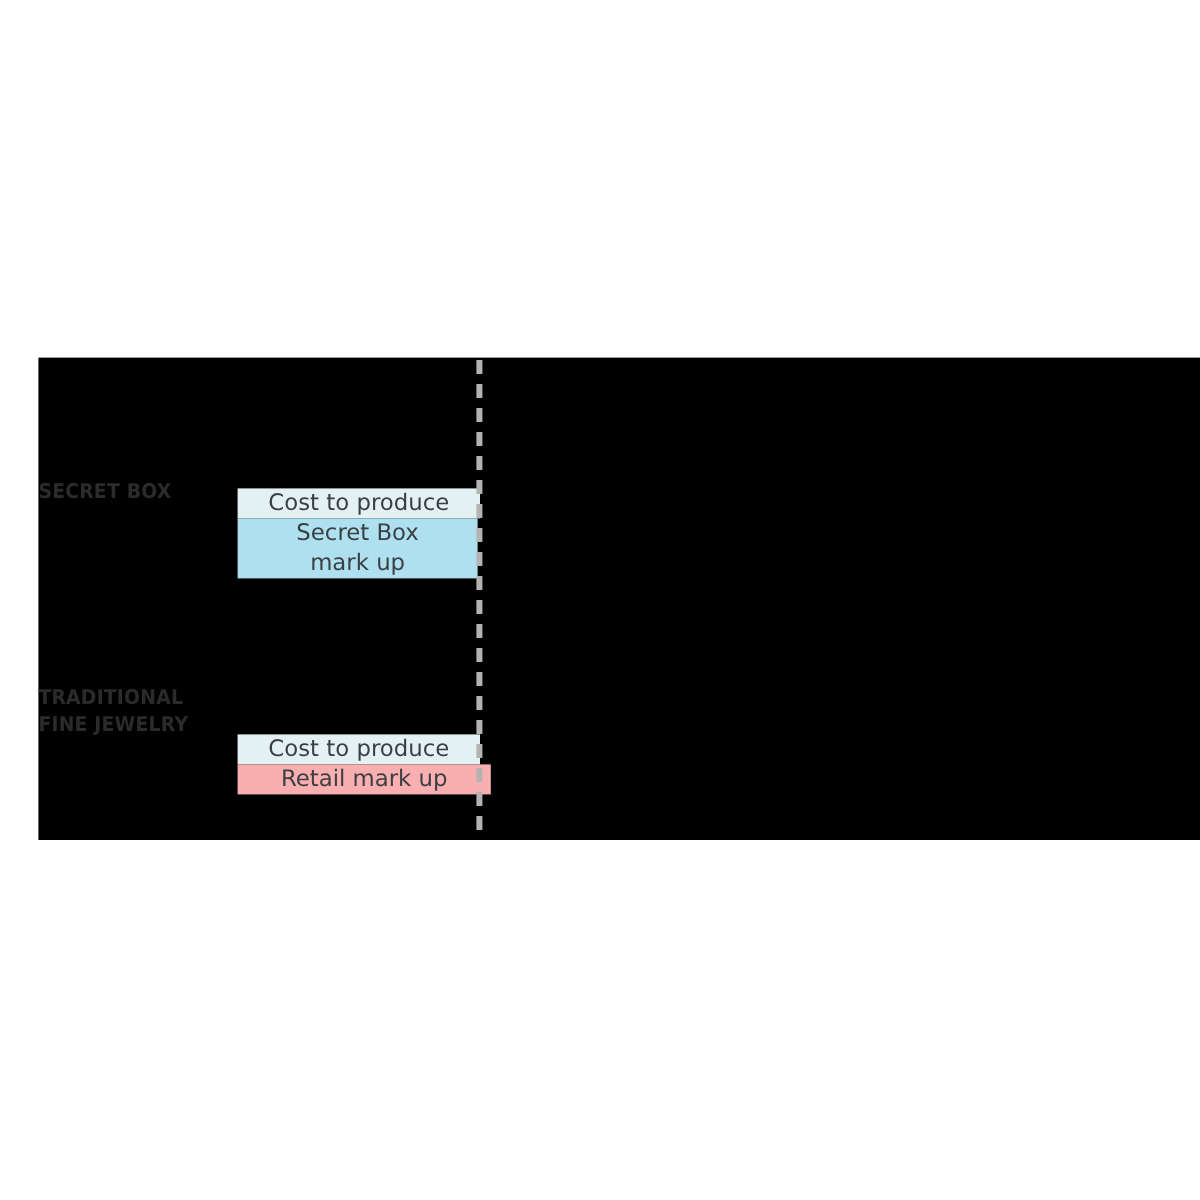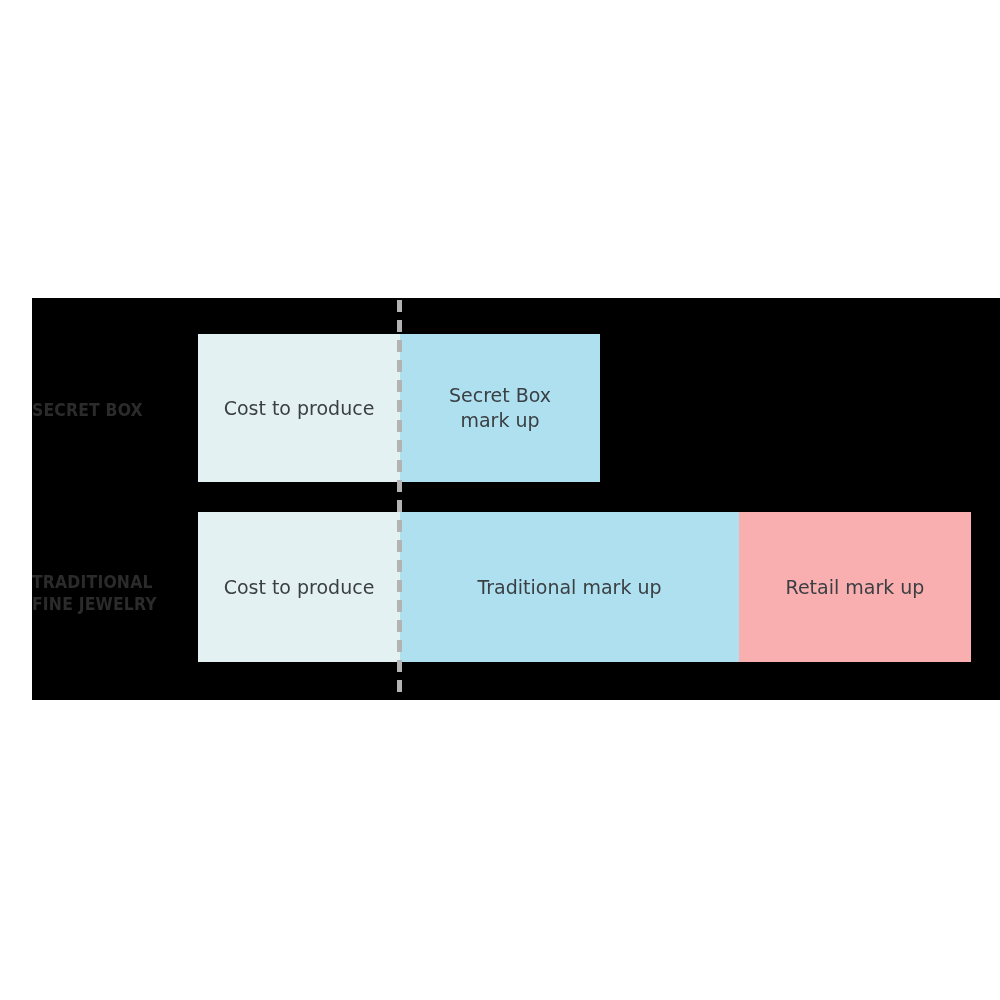--- a/index.html
+++ b/index.html
@@ -50,22 +50,23 @@
     white-space: pre-line;
   }
   #label-secret-box { top: 399px; }
   #label-traditional { top: 571px; }
 
   
   .bar-row {
     position: absolute;
     left: 182px;
     display: flex;
-    flex-direction: row;
+    flex-direction: column;
     align-items: stretch;
+    justify-content: flex-end;
   }
   #row-secret-box {
     top: 334px;
     height: 148px;
   }
   #row-traditional {
     top: 512px;
     height: 150px;
   }
 
@@ -115,19 +116,18 @@
 FINE JEWELRY</div>
 
   <div class="bar-row" id="row-secret-box">
     <div class="seg seg-cost" style="width:202px;">Cost to produce</div>
     <div class="seg seg-markup" style="width:200px;">Secret Box
 mark up</div>
   </div>
 
   <div class="bar-row" id="row-traditional">
     <div class="seg seg-cost" style="width:202px;">Cost to produce</div>
-    <div class="seg seg-markup" style="width:339px;">Traditional mark up</div>
-    <div class="seg seg-retail" style="width:232px;">Retail mark up</div>
+    <div class="seg seg-retail" style="width:211px;">Retail mark up</div>
   </div>
 
   <div class="divider-line"></div>
 
 </div>
 
 </body></html>

